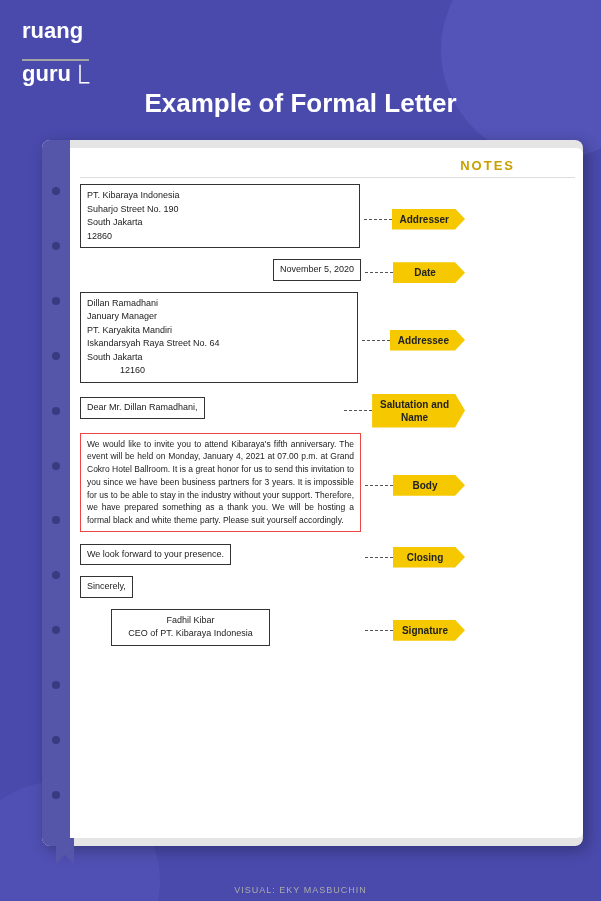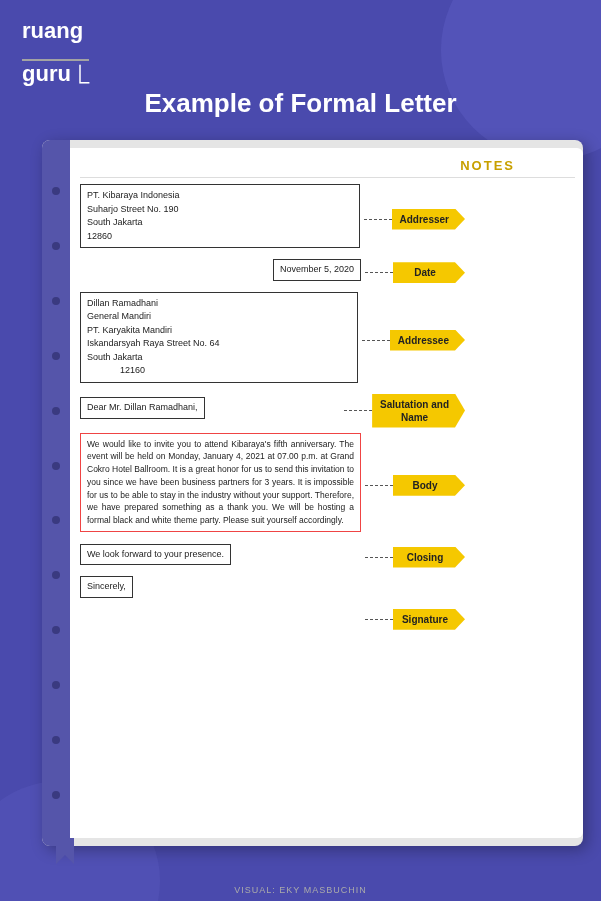--- a/index.html
+++ b/index.html
@@ -274,21 +274,21 @@
         <div class="line-tag-part">
           <div class="dashed-line"></div>
           <div class="yellow-tag">Date</div>
         </div>
       </div>
 
       <div class="tag-row">
         <div class="content-part">
           <div class="letter-box" style="display:block;">
             <div style="font-size:9px;">Dillan Ramadhani</div>
-            <div style="font-size:9px;">General Mandiri</div>
+            <div style="font-size:9px;">January Manager</div>
             <div style="font-size:9px;">PT. Karyakita Mandiri</div>
             <div style="font-size:9px;">Iskandarsyah Raya Street No. 64</div>
             <div style="font-size:9px;">South Jakarta</div>
             <div style="font-size:9px;margin-left:33px;">12160</div>
           </div>
         </div>
         <div class="line-tag-part" style="align-items:center;">
           <div class="dashed-line"></div>
           <div class="yellow-tag">Addressee</div>
         </div>
@@ -324,20 +324,26 @@
         </div>
       </div>
 
       <div class="tag-row" style="justify-content:flex-end; margin-bottom:5px;">
         <div class="content-part" style="display:flex;justify-content:flex-start;">
           <div class="letter-line">Sincerely,</div>
         </div>
       </div>
 
       <div class="tag-row" style="justify-content:flex-end; margin-bottom:5px;">
+        <div class="content-part" style="display:flex;justify-content:center; padding-right:60px;">
+          <div class="letter-box" style="display:inline-block; text-align:center; padding: 4px 16px;">
+            <div style="font-size:9px;">Fadhil Kibar</div>
+            <div style="font-size:9px;">CEO of PT. Kibaraya Indonesia</div>
+          </div>
+        </div>
         <div class="line-tag-part">
           <div class="dashed-line"></div>
           <div class="yellow-tag">Signature</div>
         </div>
       </div>
 
     </div>
   </div>
 </div>
 

